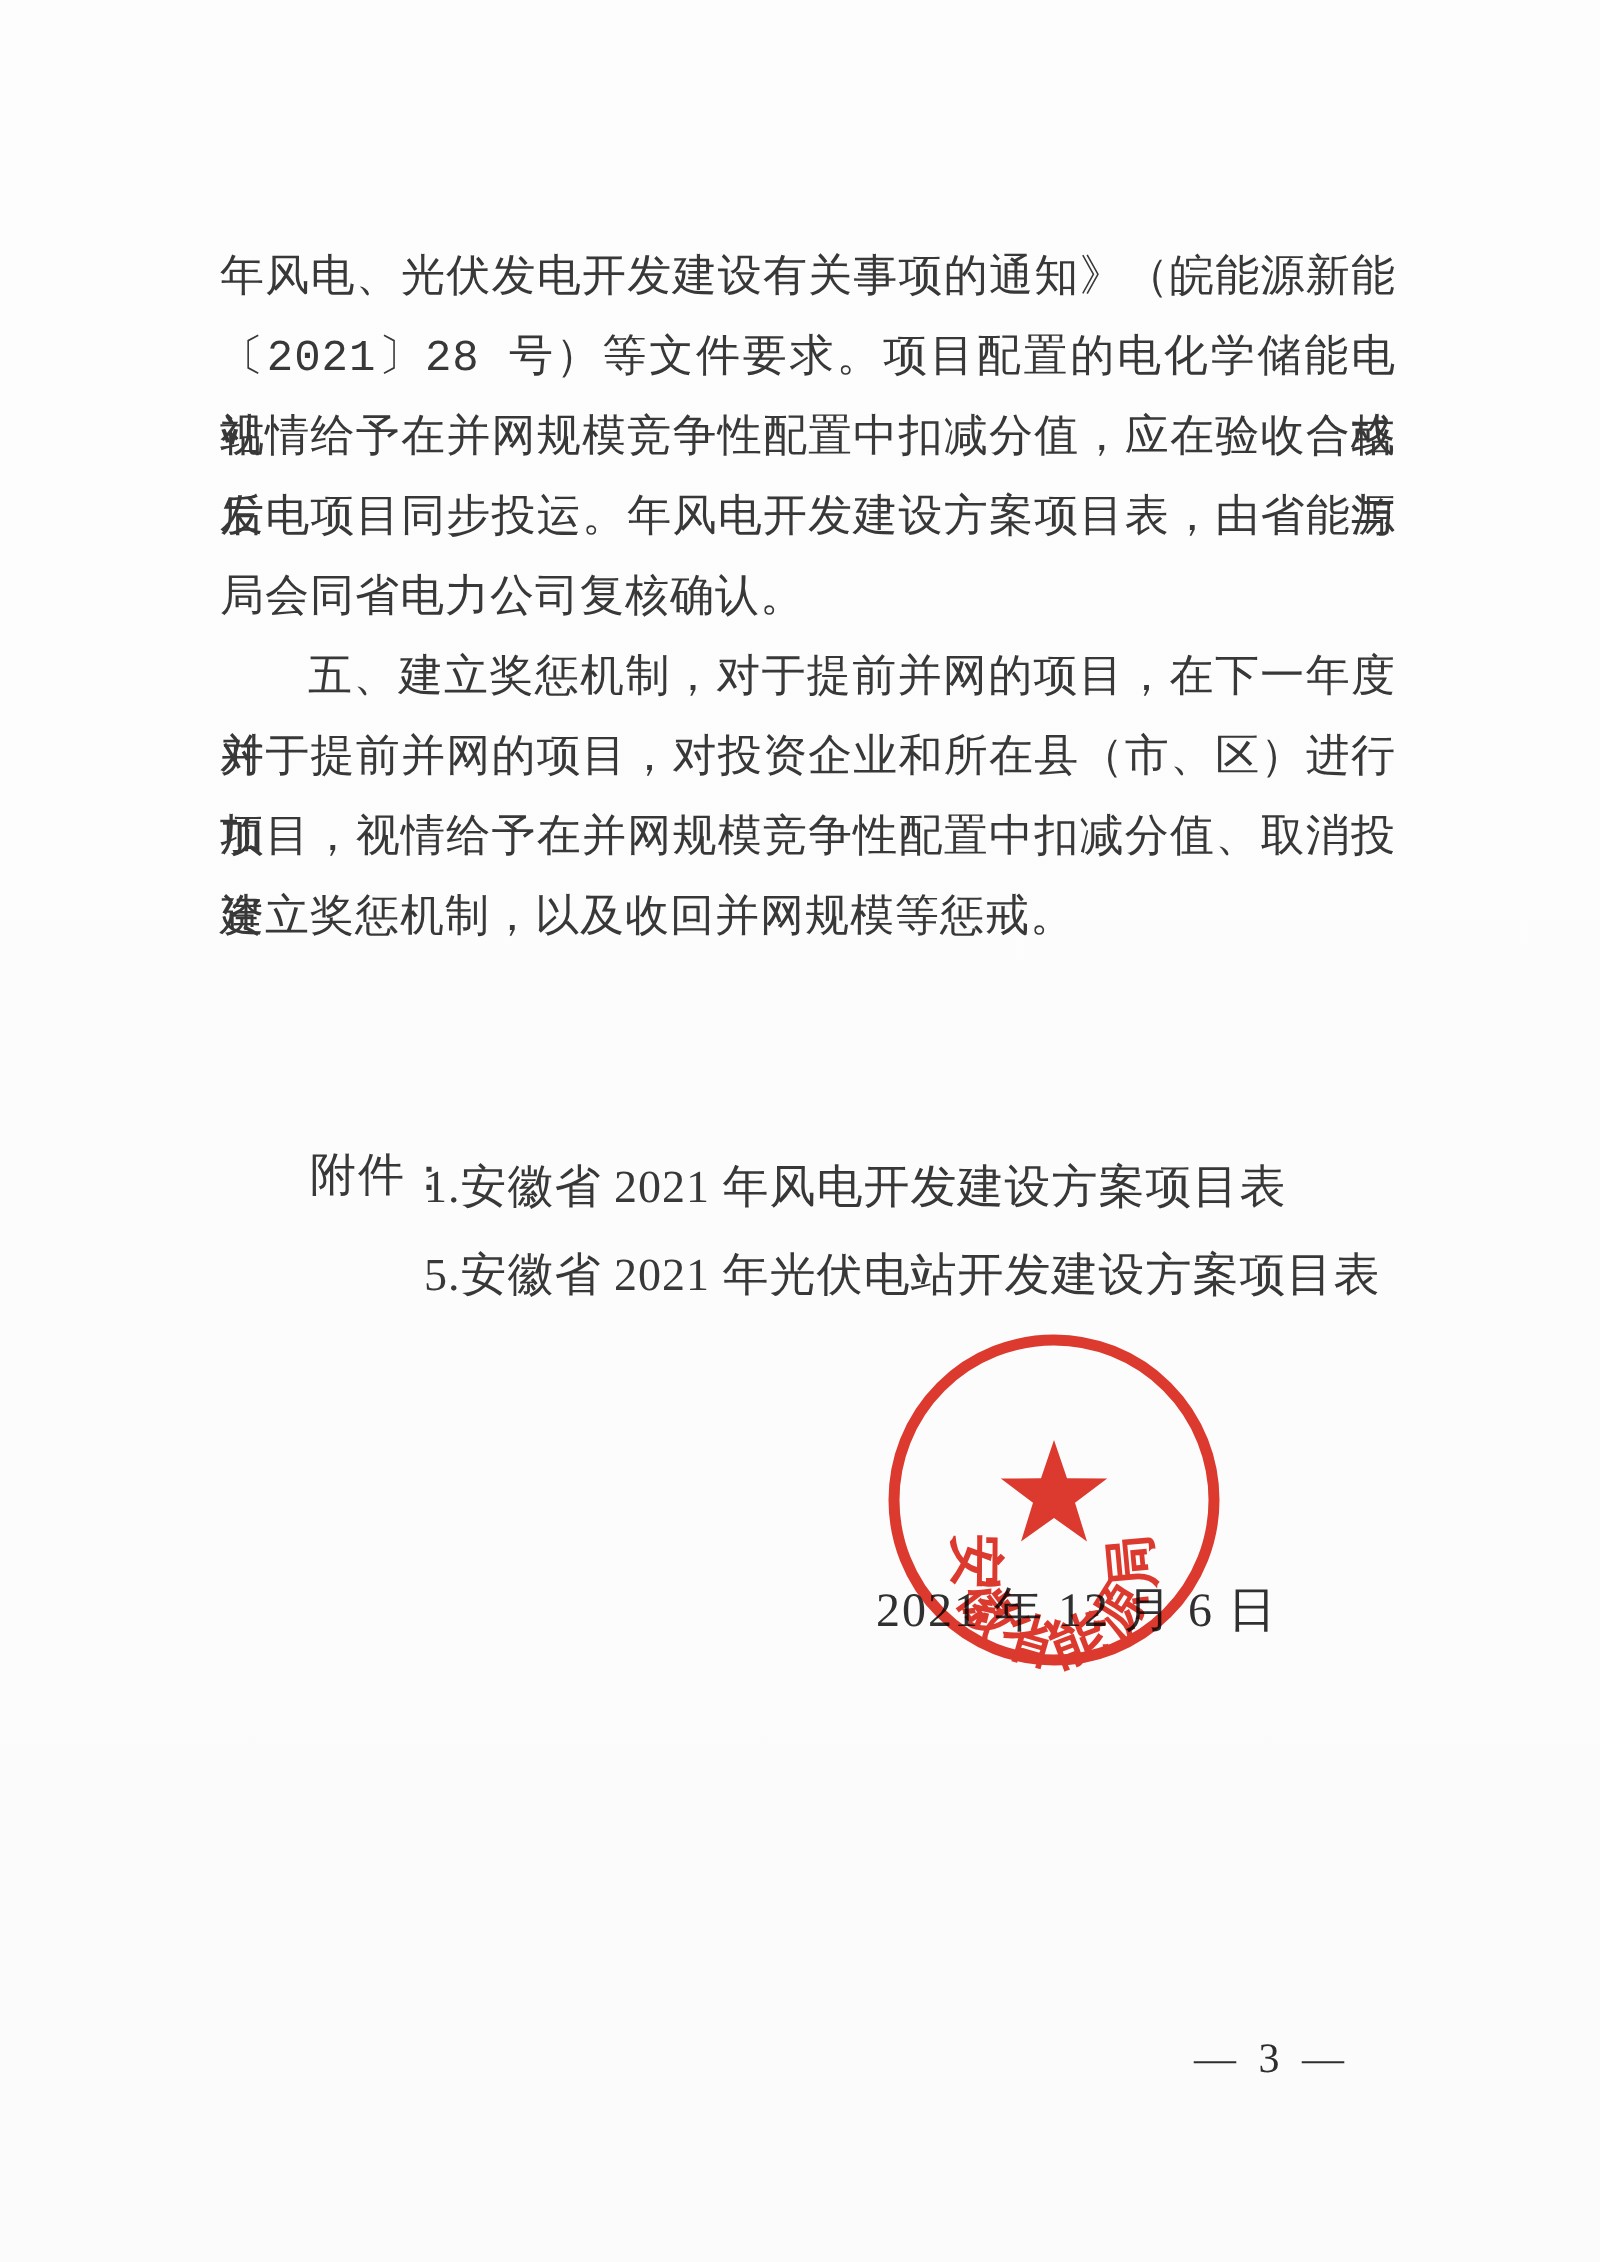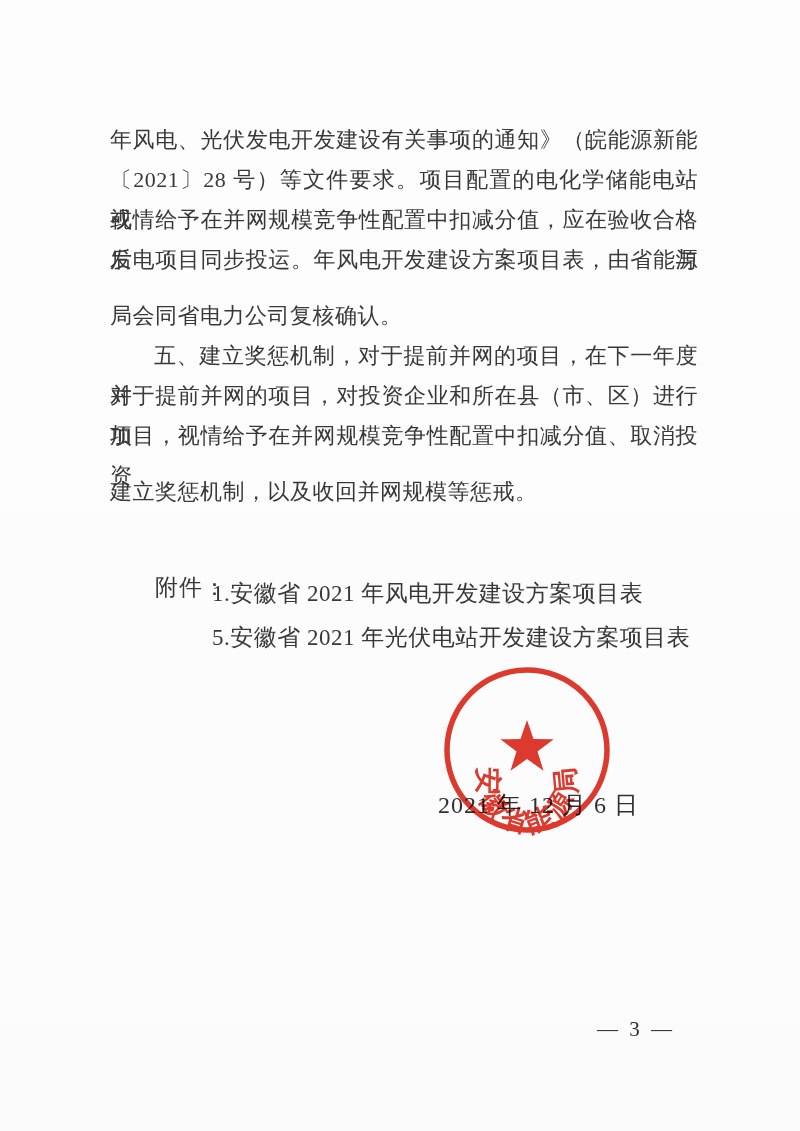--- a/index.html
+++ b/index.html
@@ -24,22 +24,23 @@
     width: 588px;
     font-size: 22px;
     line-height: 40px;
     letter-spacing: 0.5px;
   }
   .line {
     text-align: justify;
     text-align-last: justify;
     white-space: normal;
     height: 40px;
+    font-family: Liberation Mono, monospace;
   }
-  .line.end { text-align-last: left; margin-top: 16px; }
+  .line.end { text-align-last: left; }
   .line.indent { text-indent: 44px; }
   
   .attach-label {
     position: absolute;
     left: 155px;
     top: 572px;
     font-size: 23px;
     letter-spacing: 1px;
   }
   .attach-items {

